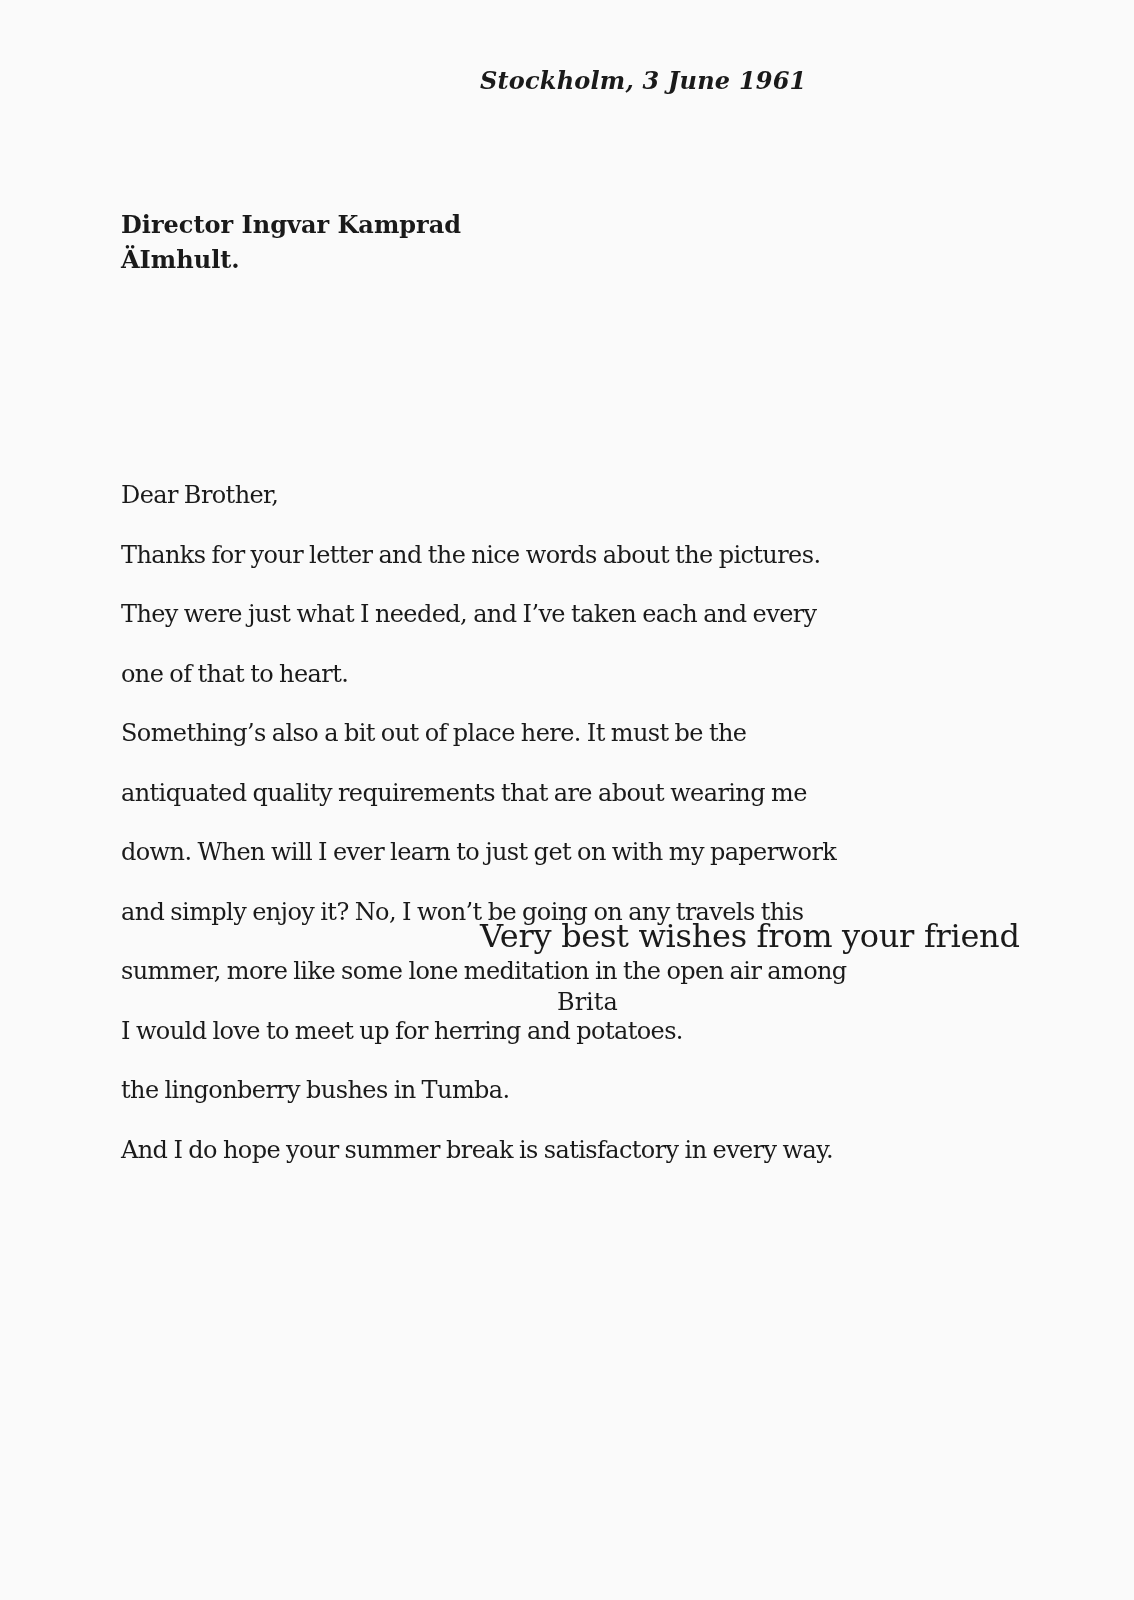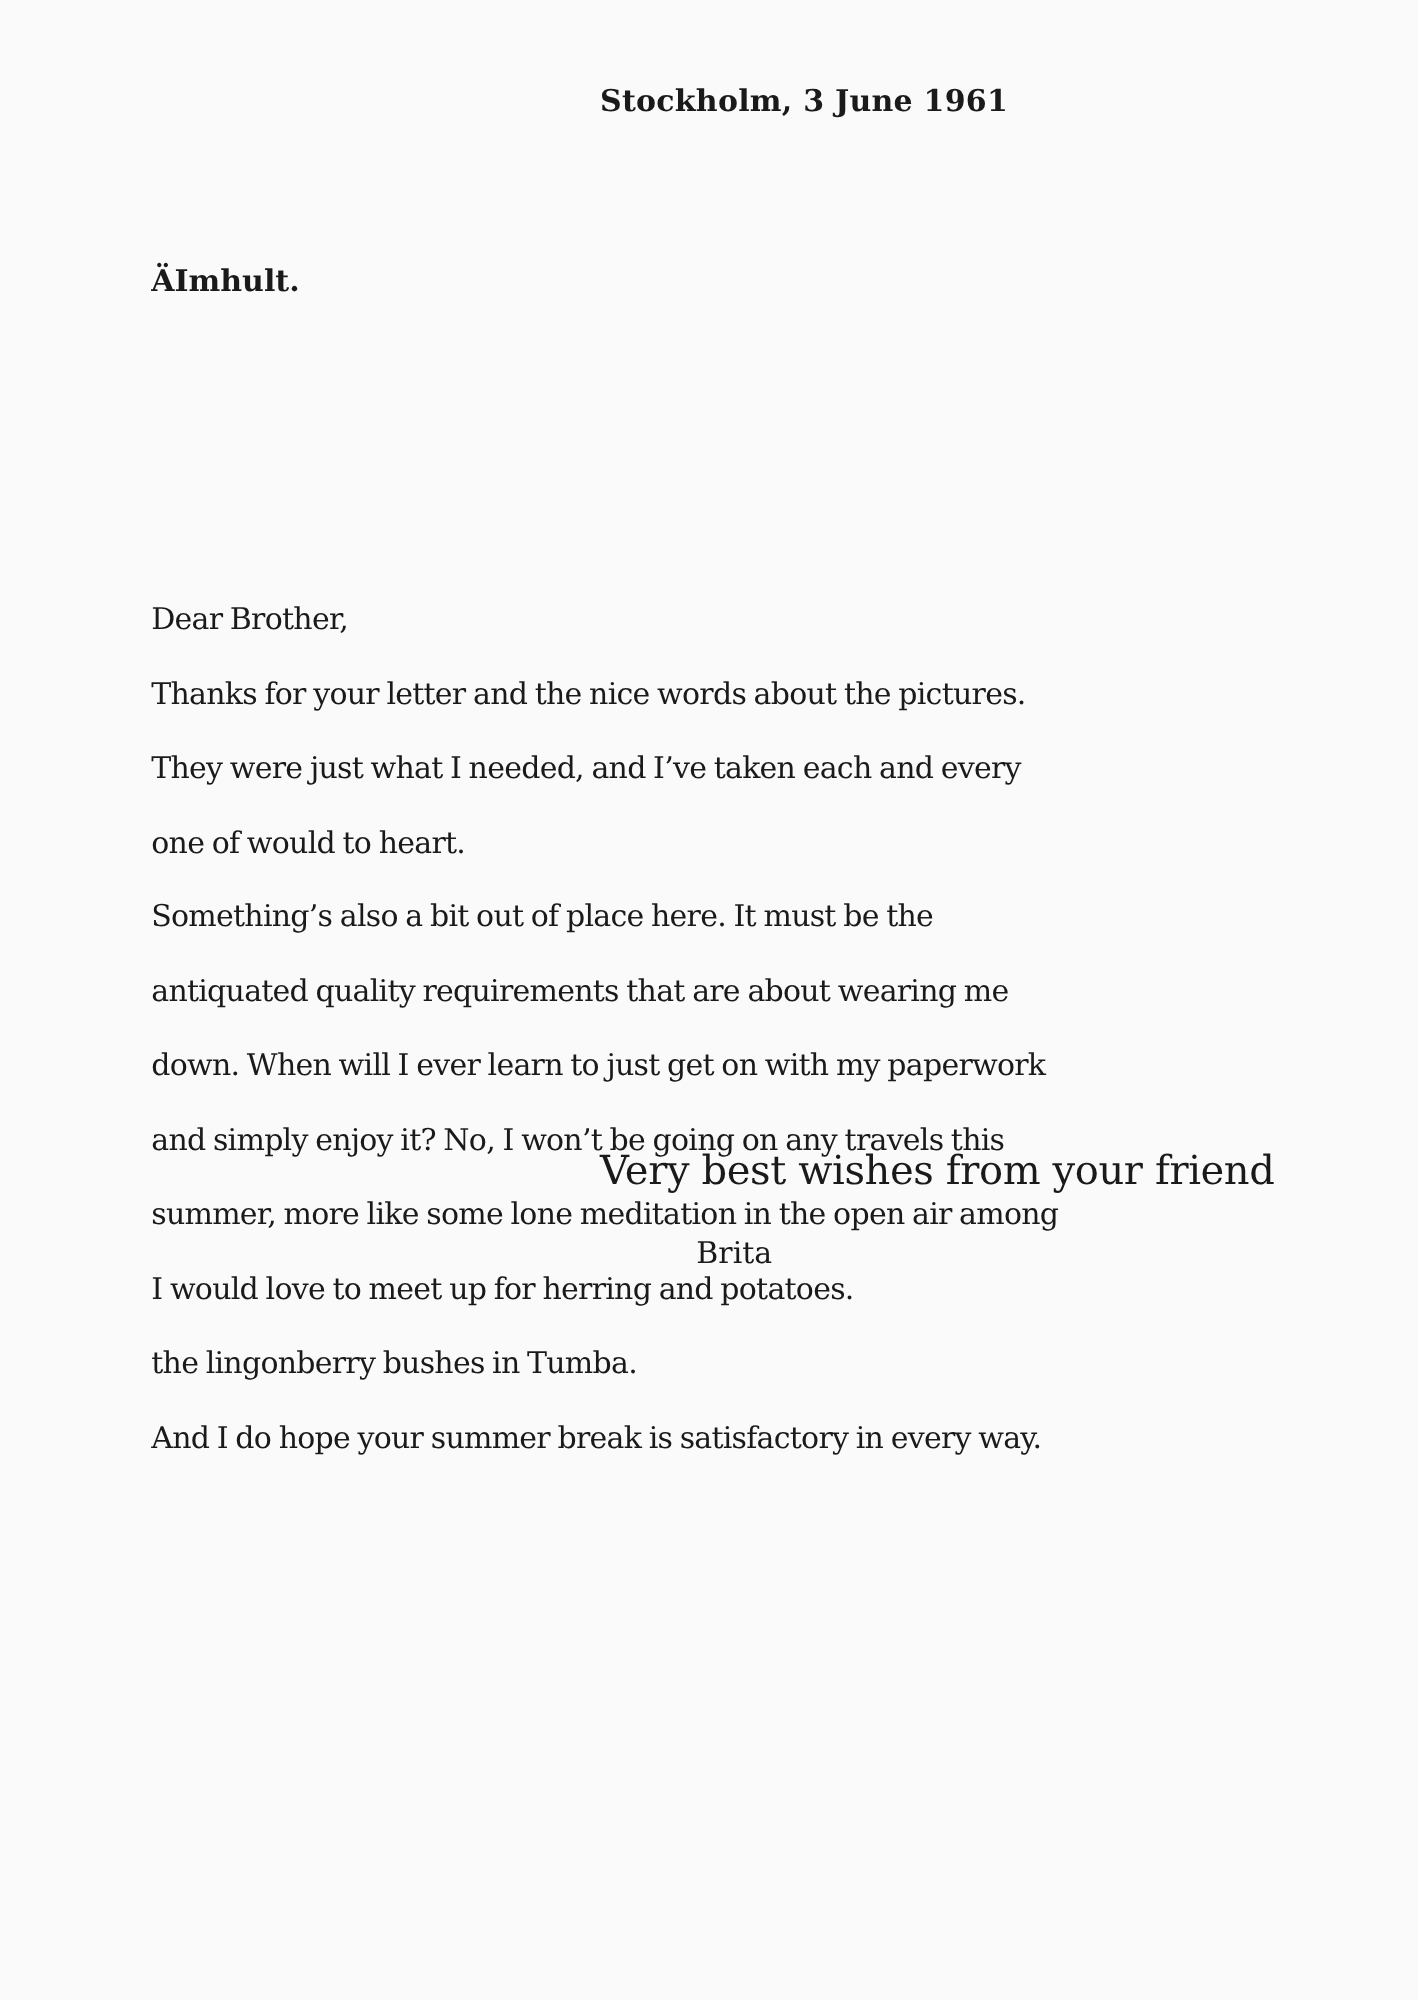--- a/index.html
+++ b/index.html
@@ -23,20 +23,21 @@
       background: #fafafa;
     }
     .dateline {
       position: absolute;
       left: 480px;
       top: 66px;
       font-size: 24px;
       font-weight: bold;
       letter-spacing: 0.2px;
       white-space: nowrap;
+      font-style: italic;
     }
     .recipient {
       position: absolute;
       left: 121px;
       top: 207px;
       font-size: 24px;
       font-weight: bold;
       line-height: 35px;
     }
     .recipient div { white-space: nowrap; }
@@ -67,28 +68,29 @@
     }
   </style>
 </head>
 <body>
 
 <div class="page">
 
   <div class="dateline">Stockholm, 3 June 1961</div>
 
   <div class="recipient">
+    <div>Director Ingvar Kamprad</div>
     <div>ÄImhult.</div>
   </div>
 
   <div class="body-text">
     <div>Dear Brother,</div>
     <div>Thanks for your letter and the nice words about the pictures.</div>
     <div>They were just what I needed, and I’ve taken each and every</div>
-    <div>one of would to heart.</div>
+    <div>one of that to heart.</div>
     <div>Something’s also a bit out of place here. It must be the</div>
     <div>antiquated quality requirements that are about wearing me</div>
     <div>down. When will I ever learn to just get on with my paperwork</div>
     <div>and simply enjoy it? No, I won’t be going on any travels this</div>
     <div>summer, more like some lone meditation in the open air among</div>
     <div>I would love to meet up for herring and potatoes.</div>
     <div>the lingonberry bushes in Tumba.</div>
     <div>And I do hope your summer break is satisfactory in every way.</div>
   </div>
 

